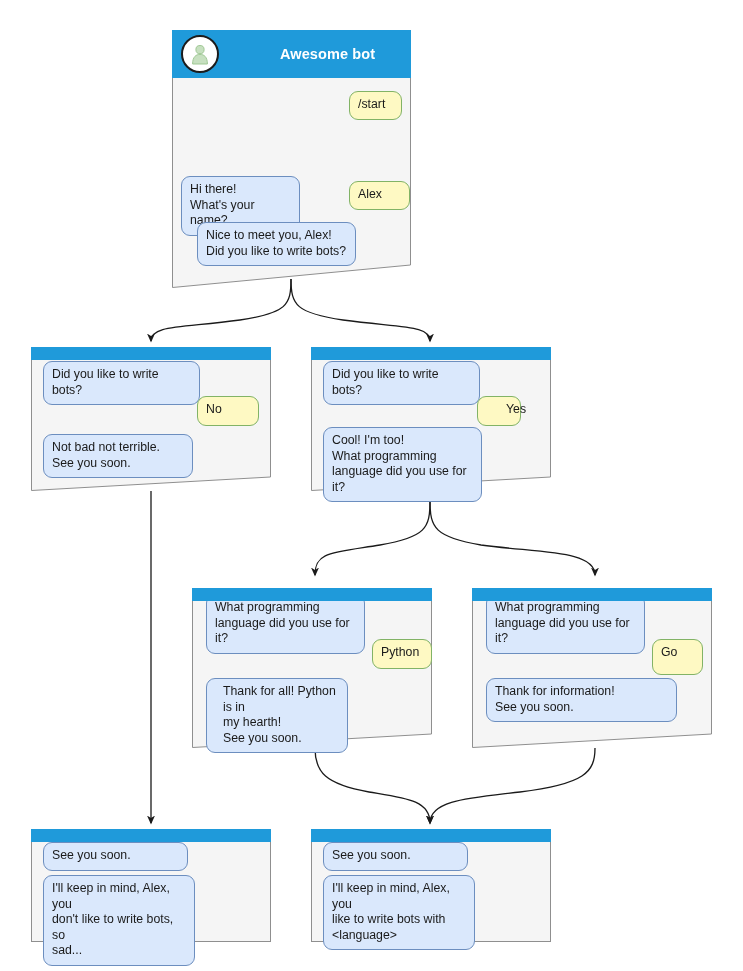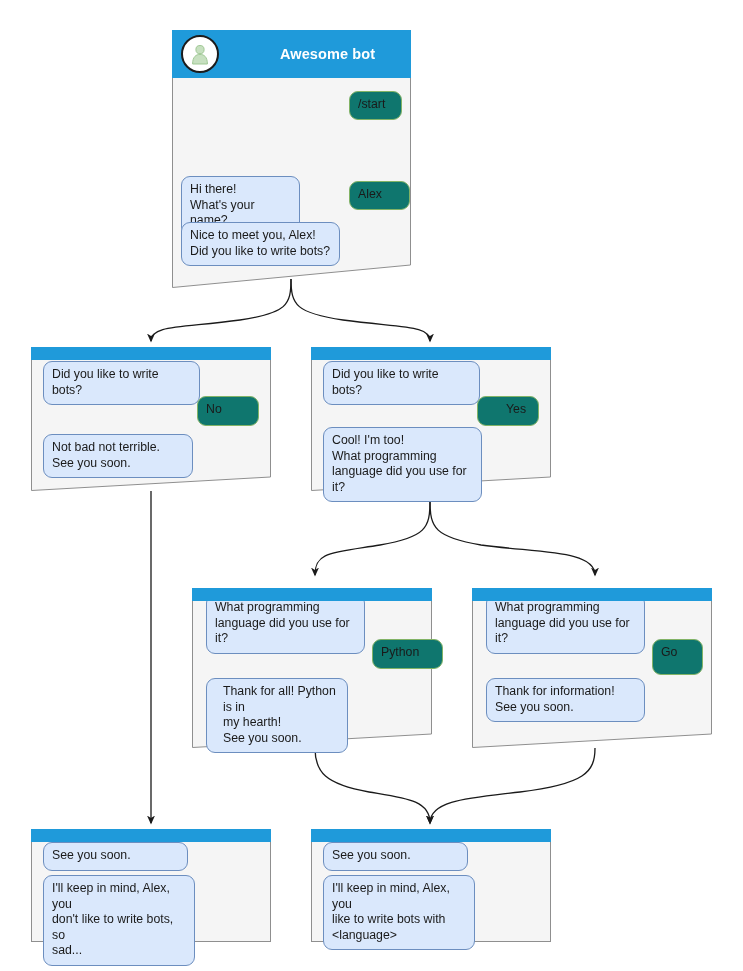--- a/index.html
+++ b/index.html
@@ -48,21 +48,21 @@
   .msgs{position:absolute;left:0;top:0;width:100%;height:100%;}
   .bubble{
     position:absolute;
     font-size:12.3px;line-height:15.5px;color:#1a1a1a;
     padding:5px 8px 6px 8px;
     border-radius:9px;
     box-sizing:border-box;
     white-space:pre-line;
   }
   .bubble.bot{background:#dae8fc;border:1px solid #6c8ebf;}
-  .bubble.usr{background:#0f766e;border:1px solid #82b366;}
+  .bubble.usr{background:#fef9c3;border:1px solid #82b366;}
 </style>
 </head>
 <body>
 
 <div class="canvas">
 
   <svg class="edges" viewBox="0 0 743 971" width="743" height="971">
     <defs>
       <marker id="ah" markerWidth="10" markerHeight="10" refX="7.5" refY="4" orient="auto" markerUnits="userSpaceOnUse">
         <path d="M0,0 L9,4 L0,8 L2.6,4 z" fill="#1a1a1a"></path>
@@ -97,21 +97,21 @@
           <path d="M4.6 22 C4.6 14.8 8 12.4 12 12.4 C16 12.4 19.4 14.8 19.4 22 Z" fill="#c7e0c0" stroke="#9fc894" stroke-width="1"></path>
         </svg>
       </div>
       <div class="title">Awesome bot</div>
     </div>
     <div class="msgs">
       <div class="bubble usr" style="left:177px;top:61px;width:53px;">/start</div>
       <div class="bubble bot" style="left:9px;top:102px;width:119px;margin-top:44px;">Hi there!
 What's your name?</div>
       <div class="bubble usr" style="left:177px;top:151px;width:61px;">Alex</div>
-      <div class="bubble bot" style="left:9px;top:192px;width:159px;">Nice to meet you, Alex!
+      <div class="bubble bot" style="left:25px;top:192px;width:159px;">Nice to meet you, Alex!
 Did you like to write bots?</div>
     </div>
   </div>
 
   <div class="node skew" style="left:31px;top:347px;width:240px;height:144px;">
     <svg class="outline" viewBox="0 0 240 144" preserveAspectRatio="none">
       <polygon points="0.5,0.5 239.5,0.5 239.5,130 0.5,143.5" fill="#f5f5f5" stroke="#8f8f8f" stroke-width="1"></polygon>
     </svg>
     <div class="hdr"></div>
     <div class="msgs">
@@ -122,52 +122,52 @@
     </div>
   </div>
 
   <div class="node skew" style="left:311px;top:347px;width:240px;height:144px;">
     <svg class="outline" viewBox="0 0 240 144" preserveAspectRatio="none">
       <polygon points="0.5,0.5 239.5,0.5 239.5,130 0.5,143.5" fill="#f5f5f5" stroke="#8f8f8f" stroke-width="1"></polygon>
     </svg>
     <div class="hdr"></div>
     <div class="msgs">
       <div class="bubble bot" style="left:12px;top:14px;width:157px;">Did you like to write bots?</div>
-      <div class="bubble usr" style="left:166px;top:49px;width:62px;height:30px;padding-left:28px;">Yes</div>
+      <div class="bubble usr" style="left:166px;top:49px;width:44px;height:30px;padding-left:28px;">Yes</div>
       <div class="bubble bot" style="left:12px;top:80px;width:159px;">Cool! I'm too!
 What programming
 language did you use for it?</div>
     </div>
   </div>
 
   <div class="node skew" style="left:192px;top:588px;width:240px;height:160px;">
     <svg class="outline" viewBox="0 0 240 160" preserveAspectRatio="none">
       <polygon points="0.5,0.5 239.5,0.5 239.5,146 0.5,159.5" fill="#f5f5f5" stroke="#8f8f8f" stroke-width="1"></polygon>
     </svg>
     <div class="hdr"></div>
     <div class="msgs">
       <div class="bubble bot" style="left:14px;top:6px;width:159px;">What programming
 language did you use for it?</div>
-      <div class="bubble usr" style="left:180px;top:51px;width:71px;height:30px;">Python</div>
+      <div class="bubble usr" style="left:180px;top:51px;width:60px;height:30px;">Python</div>
       <div class="bubble bot" style="left:14px;top:90px;width:142px;padding-left:16px;">Thank for all! Python is in
 my hearth!
 See you soon.</div>
     </div>
   </div>
 
   <div class="node skew" style="left:472px;top:588px;width:240px;height:160px;">
     <svg class="outline" viewBox="0 0 240 160" preserveAspectRatio="none">
       <polygon points="0.5,0.5 239.5,0.5 239.5,146 0.5,159.5" fill="#f5f5f5" stroke="#8f8f8f" stroke-width="1"></polygon>
     </svg>
     <div class="hdr"></div>
     <div class="msgs">
       <div class="bubble bot" style="left:14px;top:6px;width:159px;">What programming
 language did you use for it?</div>
       <div class="bubble usr" style="left:180px;top:51px;width:51px;height:36px;">Go</div>
-      <div class="bubble bot" style="left:14px;top:90px;width:159px;">Thank for information!
+      <div class="bubble bot" style="left:14px;top:90px;width:191px;">Thank for information!
 See you soon.</div>
     </div>
   </div>
 
   <div class="node" style="left:31px;top:829px;width:240px;height:113px;">
     <div class="skin"></div>
     <div class="hdr"></div>
     <div class="msgs">
       <div class="bubble bot" style="left:12px;top:13px;width:145px;">See you soon.</div>
       <div class="bubble bot" style="left:12px;top:46px;width:152px;">I'll keep in mind, Alex, you

